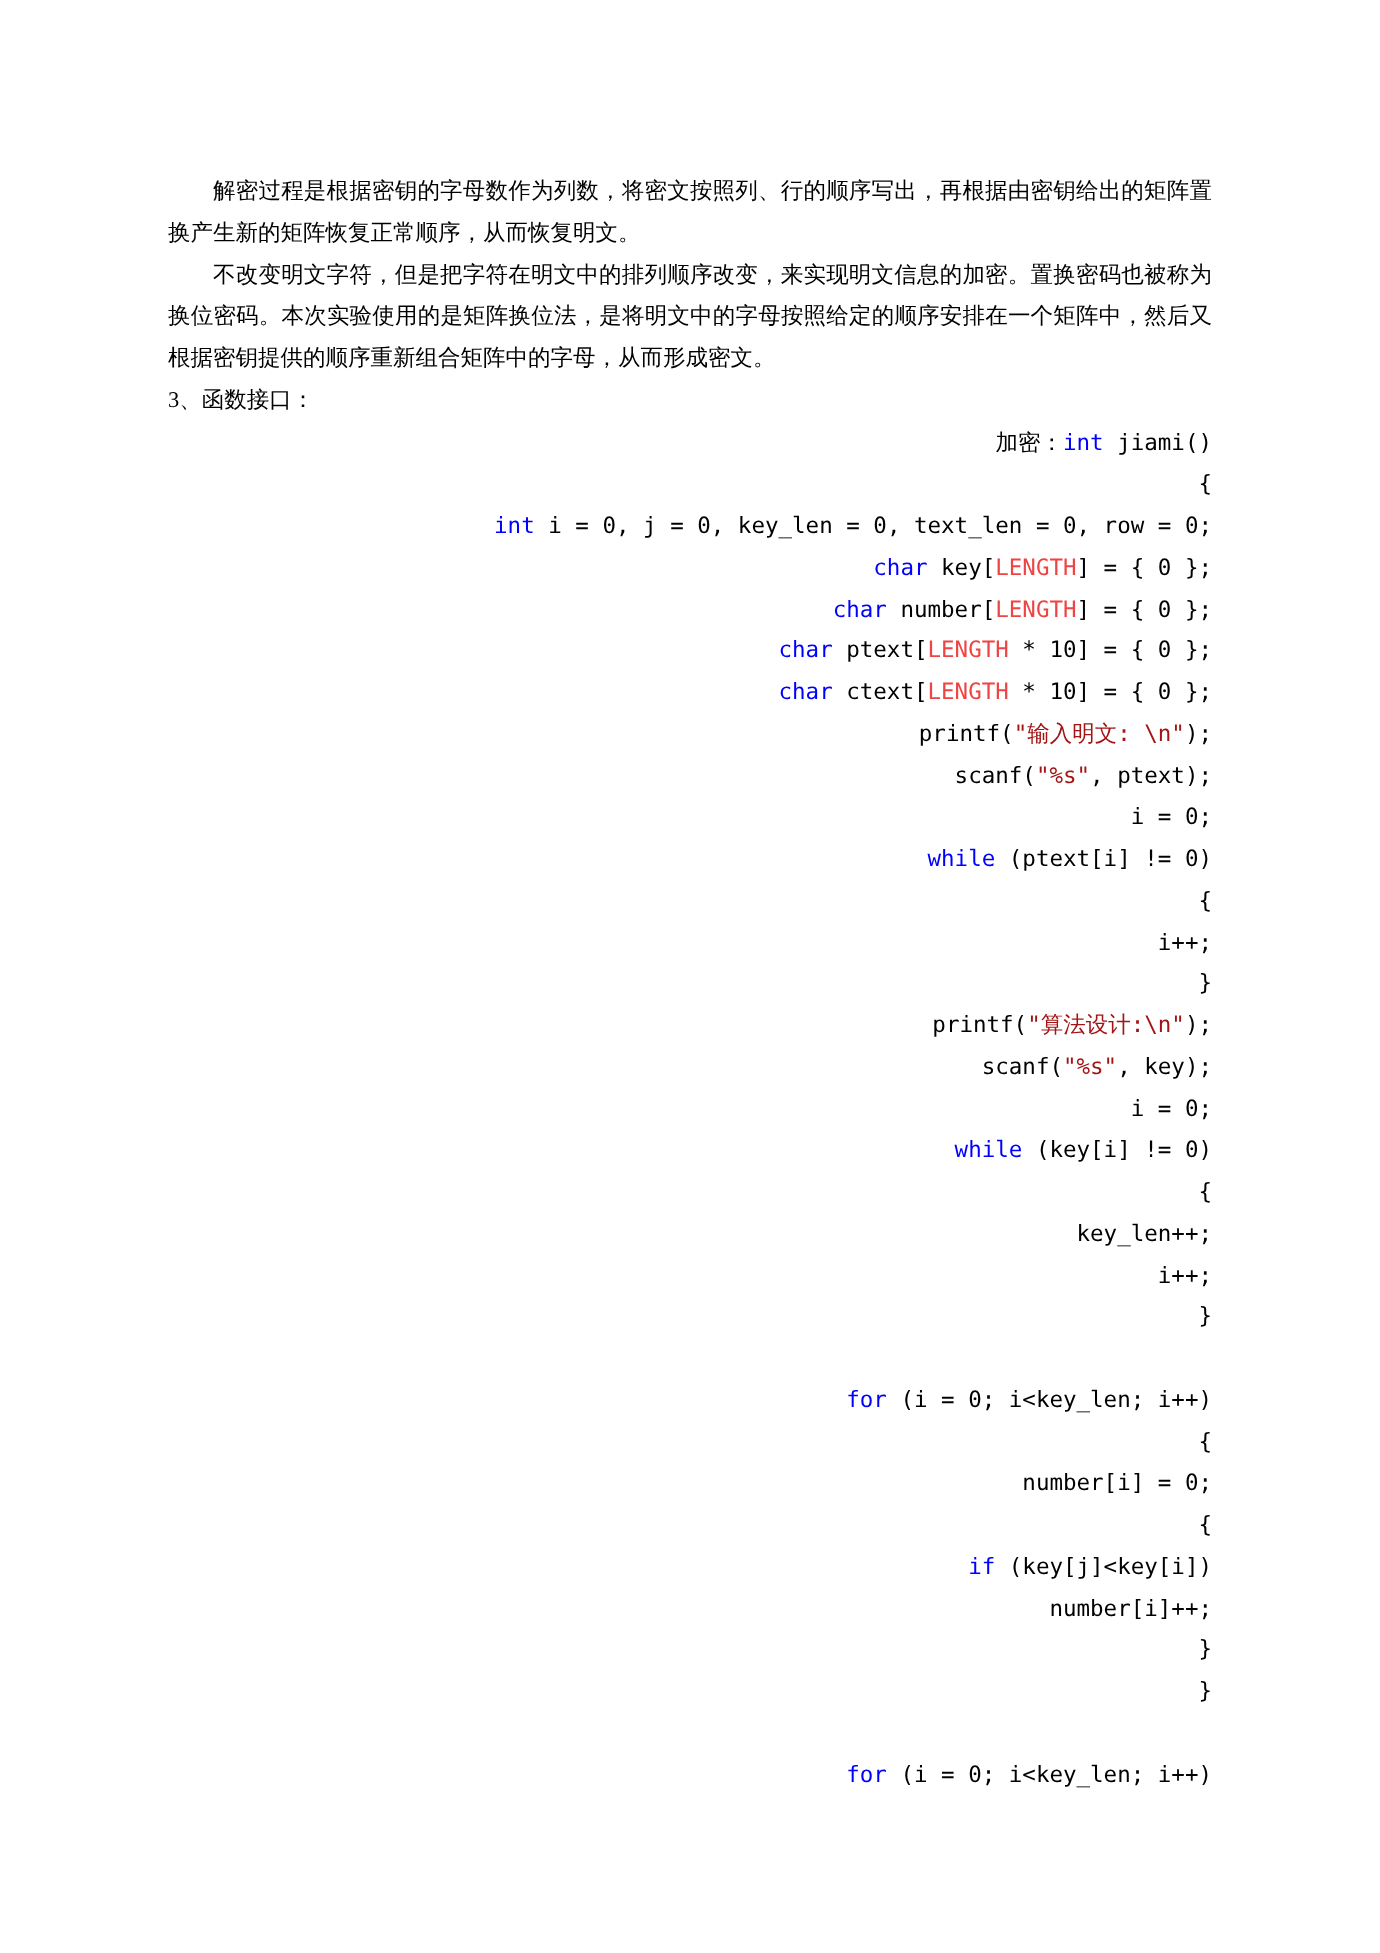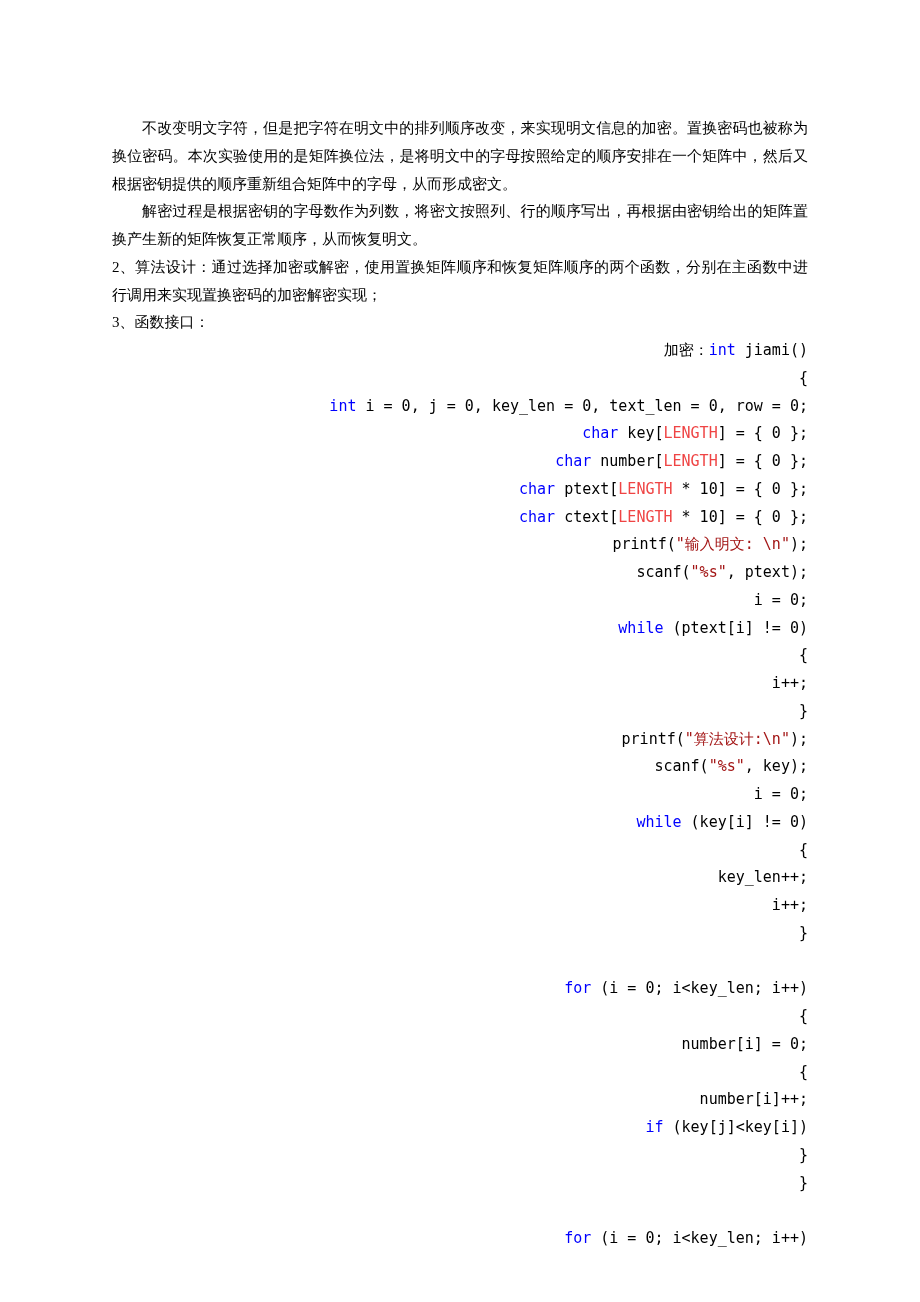--- a/index.html
+++ b/index.html
@@ -35,23 +35,22 @@
   }
   .kw   { color: #0000ff; }  
   .mac  { color: #ef4444; }  
   .str  { color: #a31515; }  
 </style>
 </head>
 <body>
 
 <div class="page">
 
+  <p class="para">解密过程是根据密钥的字母数作为列数，将密文按照列、行的顺序写出，再根据由密钥给出的矩阵置换产生新的矩阵恢复正常顺序，从而恢复明文。</p>
   <p class="para">不改变明文字符，但是把字符在明文中的排列顺序改变，来实现明文信息的加密。置换密码也被称为换位密码。本次实验使用的是矩阵换位法，是将明文中的字母按照给定的顺序安排在一个矩阵中，然后又根据密钥提供的顺序重新组合矩阵中的字母，从而形成密文。</p>
-  <p class="para">解密过程是根据密钥的字母数作为列数，将密文按照列、行的顺序写出，再根据由密钥给出的矩阵置换产生新的矩阵恢复正常顺序，从而恢复明文。</p>
-  <p class="para-noindent">2、算法设计：通过选择加密或解密，使用置换矩阵顺序和恢复矩阵顺序的两个函数，分别在主函数中进行调用来实现置换密码的加密解密实现；</p>
   <p class="para-noindent">3、函数接口：</p>
 
   <p class="code-line"><span>加密：</span><span class="kw">int</span><span> jiami()</span></p>
   <p class="code-line">{</p>
 
   <p class="code-line">    <span class="kw">int</span><span> i = 0, j = 0, key_len = 0, text_len = 0, row = 0;</span></p>
 
   <p class="code-line">    <span class="kw">char</span><span> key[</span><span class="mac">LENGTH</span><span>] = { 0 };</span></p>
 
   <p class="code-line">    <span class="kw">char</span><span> number[</span><span class="mac">LENGTH</span><span>] = { 0 };</span></p>
@@ -84,22 +83,22 @@
   <p class="code-line">    }</p>
 
   <p class="code-line">&nbsp;</p>
 
   <p class="code-line">    <span class="kw">for</span><span> (i = 0; i&lt;key_len; i++)</span></p>
   <p class="code-line">    {</p>
   <p class="code-line">        number[i] = 0;</p>
 
   <p class="code-line">        {</p>
 
+  <p class="code-line">            <span class="kw">if</span><span> (key[j]&lt;key[i])</span></p>
   <p class="code-line">                number[i]++;</p>
-  <p class="code-line">            <span class="kw">if</span><span> (key[j]&lt;key[i])</span></p>
 
   <p class="code-line">        }</p>
   <p class="code-line">    }</p>
 
   <p class="code-line">&nbsp;</p>
 
   <p class="code-line">    <span class="kw">for</span><span> (i = 0; i&lt;key_len; i++)</span></p>
 
 </div>
 

